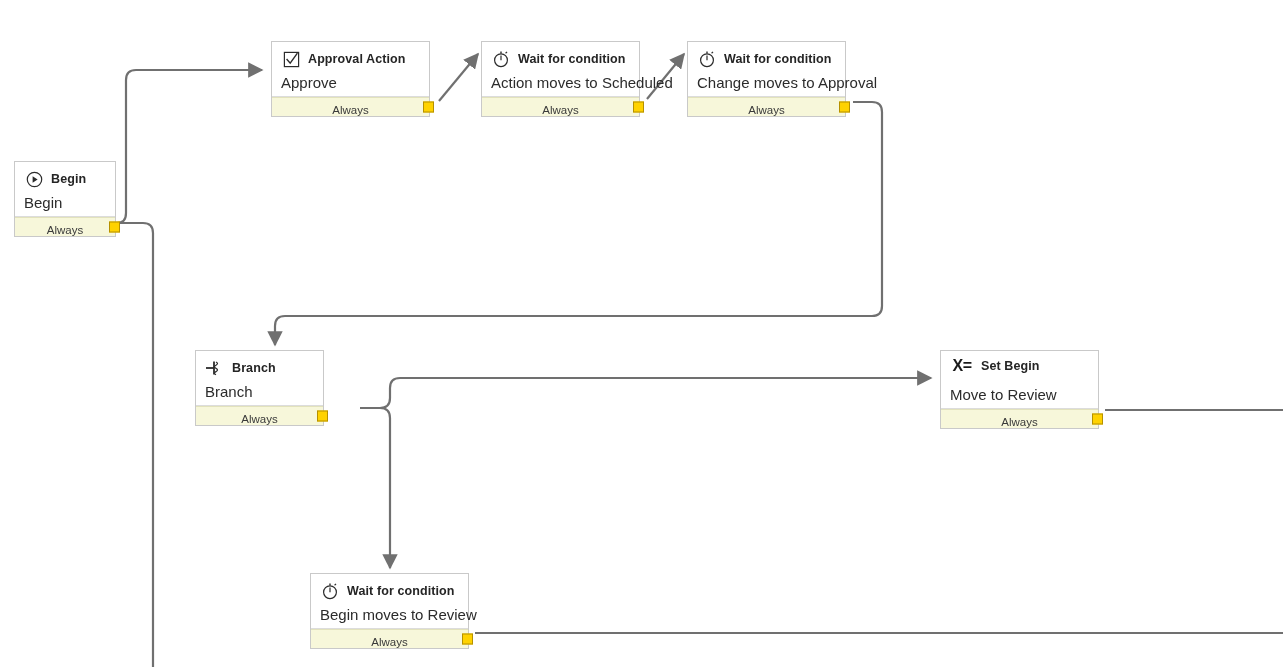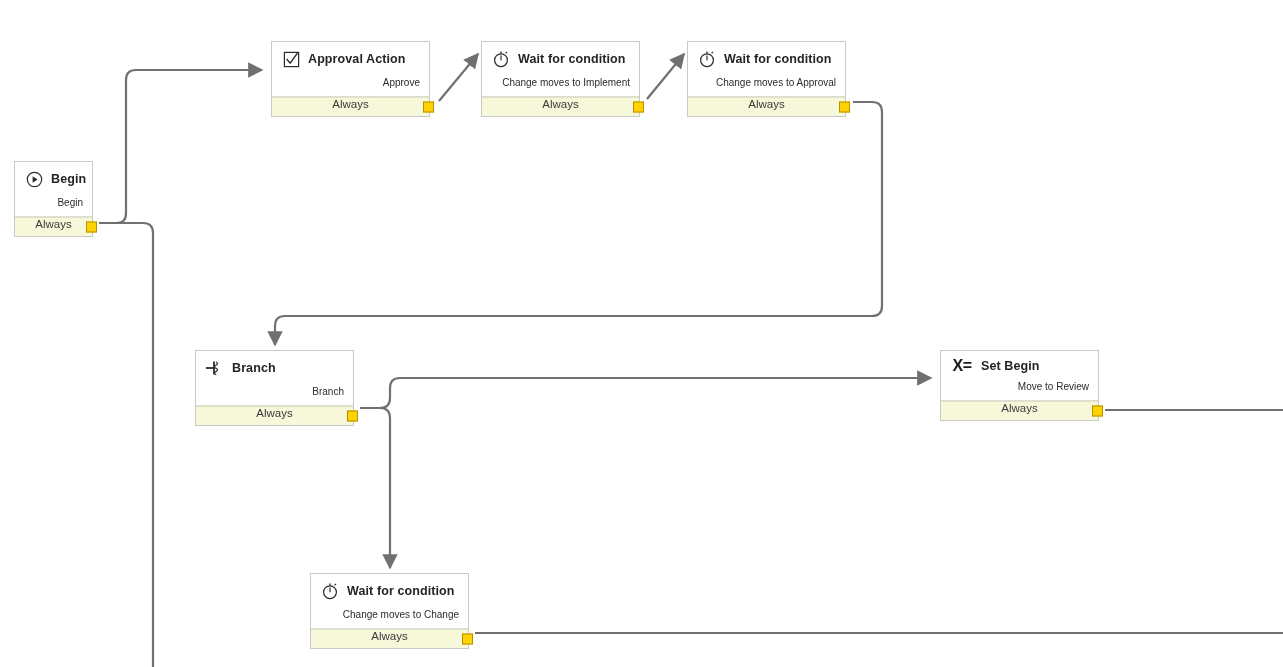--- a/index.html
+++ b/index.html
@@ -56,34 +56,33 @@
   }
   .node-title {
     font-size: 12.5px;
     color: #252525;
     font-weight: bold;
     white-space: nowrap;
     letter-spacing: 0.1px;
   }
   .node-sub {
     margin-top: 7px;
-    font-size: 10px;
+    font-size: 15px;
     color: #2b2b2b;
     white-space: nowrap;
     line-height: 14px;
-    text-align: right;
   }
   .node-foot {
     position: relative;
     box-sizing: border-box;
     height: 19px;
     background: #f7f7da;
     border-top: 1px solid #e2e2bc;
     display: flex;
-    align-items: flex-start;
+    align-items: flex-end;
     justify-content: center;
   }
   .node-foot-label {
     font-size: 11.5px;
     color: #3a3a3a;
   }
   .port {
     position: absolute;
     width: 11px;
     height: 11px;
@@ -137,21 +136,21 @@
       <path d="M 360 408 L 380 408 Q 390 408 390 398 L 390 388 Q 390 378 400 378 L 931 378" marker-end="url(#arrow)"></path>
 
       <path d="M 360 408 L 380 408 Q 390 408 390 418 L 390 568" marker-end="url(#arrow)"></path>
 
       <path d="M 1105 410 L 1283 410"></path>
 
       <path d="M 475 633 L 1283 633"></path>
     </g>
   </svg>
 
-  <div class="node" style="left:14px; top:161px; width:79px;">
+  <div class="node" style="left:14px; top:161px; width:102px;">
     <div class="node-body">
       <div class="node-head">
         <span class="node-icon">
           <svg class="ico-play-circle" width="17" height="17" viewBox="0 0 17 17">
             <circle cx="8.5" cy="8.5" r="7.2" fill="none" stroke="#2b2b2b" stroke-width="1.2"></circle>
             <path d="M 6.6 5.2 L 11.6 8.5 L 6.6 11.8 Z" fill="#2b2b2b"></path>
           </svg>
         </span>
         <span class="node-title">Begin</span>
       </div>
@@ -188,21 +187,21 @@
         <span class="node-icon">
           <svg class="ico-timer" width="18" height="18" viewBox="0 0 18 18">
             <circle cx="9" cy="10.2" r="6.4" fill="none" stroke="#2b2b2b" stroke-width="1.2"></circle>
             <line x1="9" y1="10.2" x2="9" y2="5.6" stroke="#2b2b2b" stroke-width="1.2"></line>
             <line x1="9" y1="1.6" x2="9" y2="3.4" stroke="#2b2b2b" stroke-width="1.4"></line>
             <line x1="13.6" y1="3.2" x2="15.0" y2="1.9" stroke="#2b2b2b" stroke-width="1.2"></line>
           </svg>
         </span>
         <span class="node-title">Wait for condition</span>
       </div>
-      <div class="node-sub">Change moves to Implement</div>
+      <div class="node-sub">Action moves to Scheduled</div>
     </div>
     <div class="node-foot">
       <span class="node-foot-label">Always</span>
       <span class="port"></span>
     </div>
   </div>
 
   <div class="node" style="left:687px; top:41px; width:159px;">
     <div class="node-body">
       <div class="node-head">
@@ -217,21 +216,21 @@
         <span class="node-title">Wait for condition</span>
       </div>
       <div class="node-sub">Change moves to Approval</div>
     </div>
     <div class="node-foot">
       <span class="node-foot-label">Always</span>
       <span class="port"></span>
     </div>
   </div>
 
-  <div class="node" style="left:195px; top:350px; width:159px;">
+  <div class="node" style="left:195px; top:350px; width:129px;">
     <div class="node-body">
       <div class="node-head">
         <span class="node-icon">
           <svg class="ico-branch" width="20" height="18" viewBox="0 0 20 18">
             <line x1="1" y1="9" x2="9" y2="9" stroke="#2b2b2b" stroke-width="1.8"></line>
             <line x1="9" y1="2.4" x2="9" y2="15.6" stroke="#2b2b2b" stroke-width="1.8"></line>
             <path d="M 11 3.0 q 3 1.6 0 3.2 q -3 1.6 0 3.2" fill="none" stroke="#2b2b2b" stroke-width="1.2"></path>
             <path d="M 11 9.4 q 3 1.6 0 3.2 q -3 1.6 0 3.2" fill="none" stroke="#2b2b2b" stroke-width="1.2"></path>
           </svg>
         </span>
@@ -246,42 +245,42 @@
   </div>
 
   <div class="node" style="left:940px; top:350px; width:159px;">
     <div class="node-body" style="padding-top:5px;">
       <div class="node-head">
         <span class="node-icon" style="width:24px; flex:0 0 24px;">
           <span class="ico-setvalues-text">X=</span>
         </span>
         <span class="node-title">Set Begin</span>
       </div>
-      <div class="node-sub" style="margin-top:4px;">Move to Review</div>
+      <div class="node-sub" style="margin-top:12px;">Move to Review</div>
     </div>
     <div class="node-foot">
       <span class="node-foot-label">Always</span>
       <span class="port"></span>
     </div>
   </div>
 
   <div class="node" style="left:310px; top:573px; width:159px;">
     <div class="node-body">
       <div class="node-head">
         <span class="node-icon">
           <svg class="ico-timer" width="18" height="18" viewBox="0 0 18 18">
             <circle cx="9" cy="10.2" r="6.4" fill="none" stroke="#2b2b2b" stroke-width="1.2"></circle>
             <line x1="9" y1="10.2" x2="9" y2="5.6" stroke="#2b2b2b" stroke-width="1.2"></line>
             <line x1="9" y1="1.6" x2="9" y2="3.4" stroke="#2b2b2b" stroke-width="1.4"></line>
             <line x1="13.6" y1="3.2" x2="15.0" y2="1.9" stroke="#2b2b2b" stroke-width="1.2"></line>
           </svg>
         </span>
         <span class="node-title">Wait for condition</span>
       </div>
-      <div class="node-sub">Change moves to Change</div>
+      <div class="node-sub">Begin moves to Review</div>
     </div>
     <div class="node-foot">
       <span class="node-foot-label">Always</span>
       <span class="port"></span>
     </div>
   </div>
 
 </div>
 
 </body></html>

